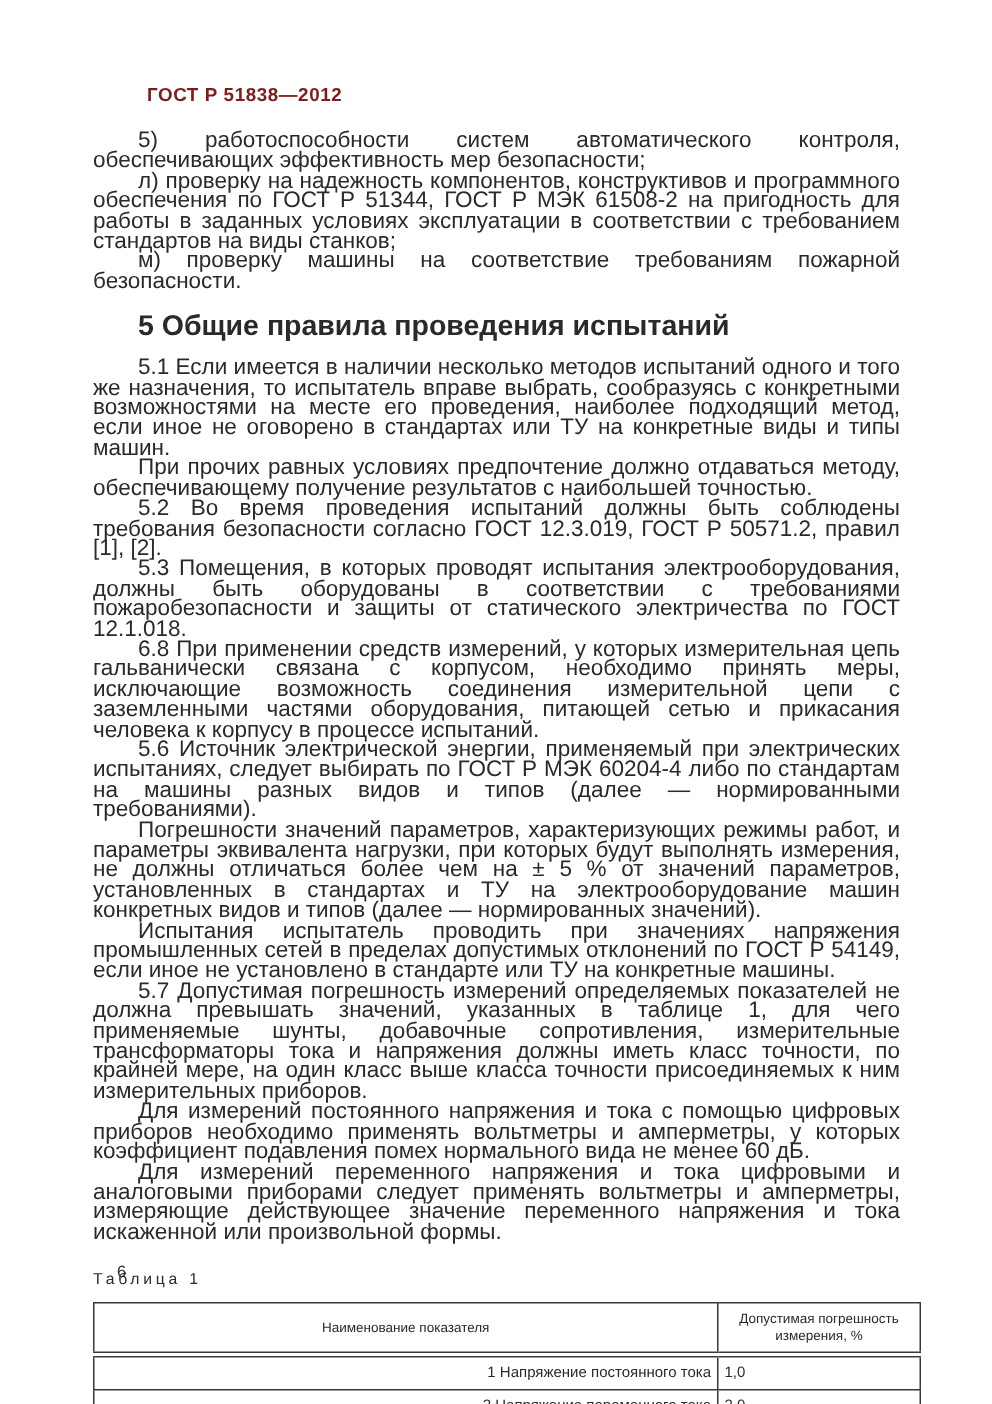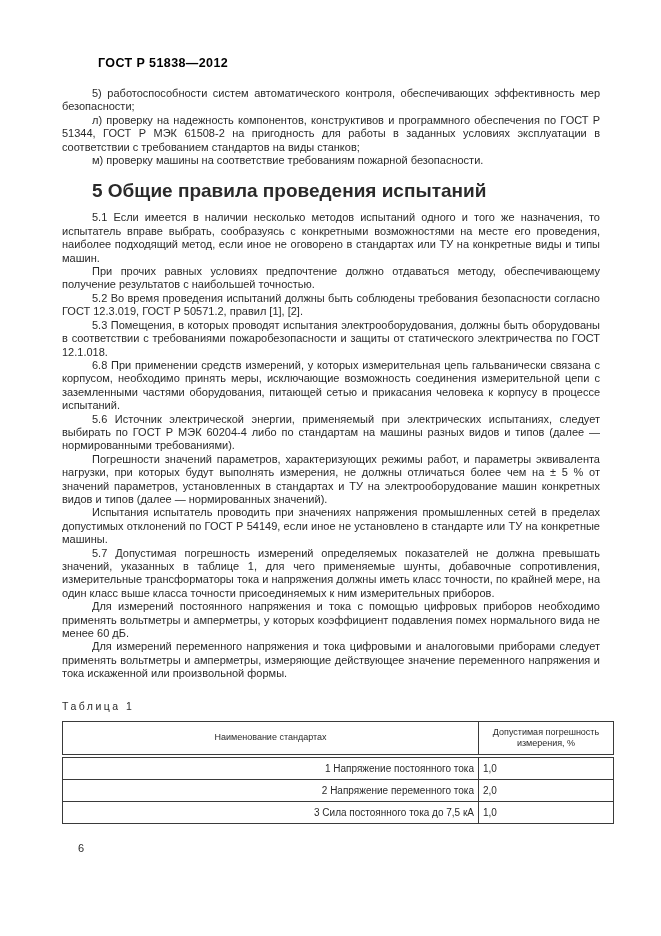--- a/index.html
+++ b/index.html
@@ -20,31 +20,31 @@
     background: #ffffff;
     overflow: hidden;
   }
   .running-header {
     position: absolute;
     left: 78px;
     top: 56px;
     font-size: 12.5px;
     font-weight: bold;
     letter-spacing: 0.4px;
-    color: #000000;
+    color: #7f1d1d;
     padding-left: 20px;
   }
   .text-block {
     position: absolute;
     left: 62px;
     top: 87px;
     width: 538px;
   }
   .para {
-    font-size: 11px;
+    font-size: 15px;
     line-height: 13.4px;
     text-align: justify;
     text-indent: 30px;
     margin: 0;
     color: #2a2a2a;
   }
   .section-heading {
     font-size: 19px;
     font-weight: bold;
     margin: 13px 0 9px 30px;
@@ -128,21 +128,21 @@
 
     <div class="table-label">Таблица 1</div>
 
     <table class="gost">
       <colgroup>
         <col class="c-name">
         <col class="c-value">
       </colgroup>
       <thead>
         <tr>
-          <th>Наименование стандартах</th>
+          <th>Наименование показателя</th>
           <th>Допустимая погрешность измерения, %</th>
         </tr>
       </thead>
       <tbody>
         <tr>
           <td class="name">1 Напряжение постоянного тока</td>
           <td class="value">1,0</td>
         </tr>
         <tr>
           <td class="name">2 Напряжение переменного тока</td>

